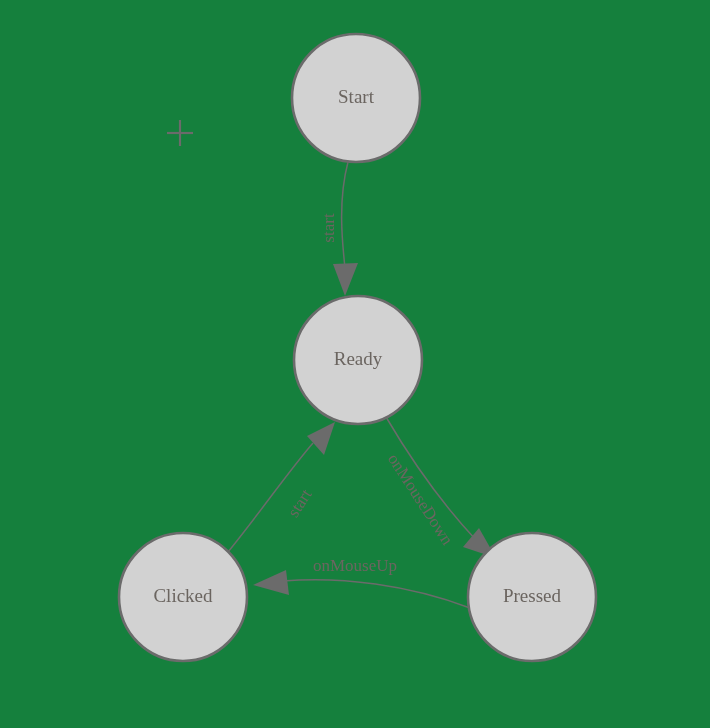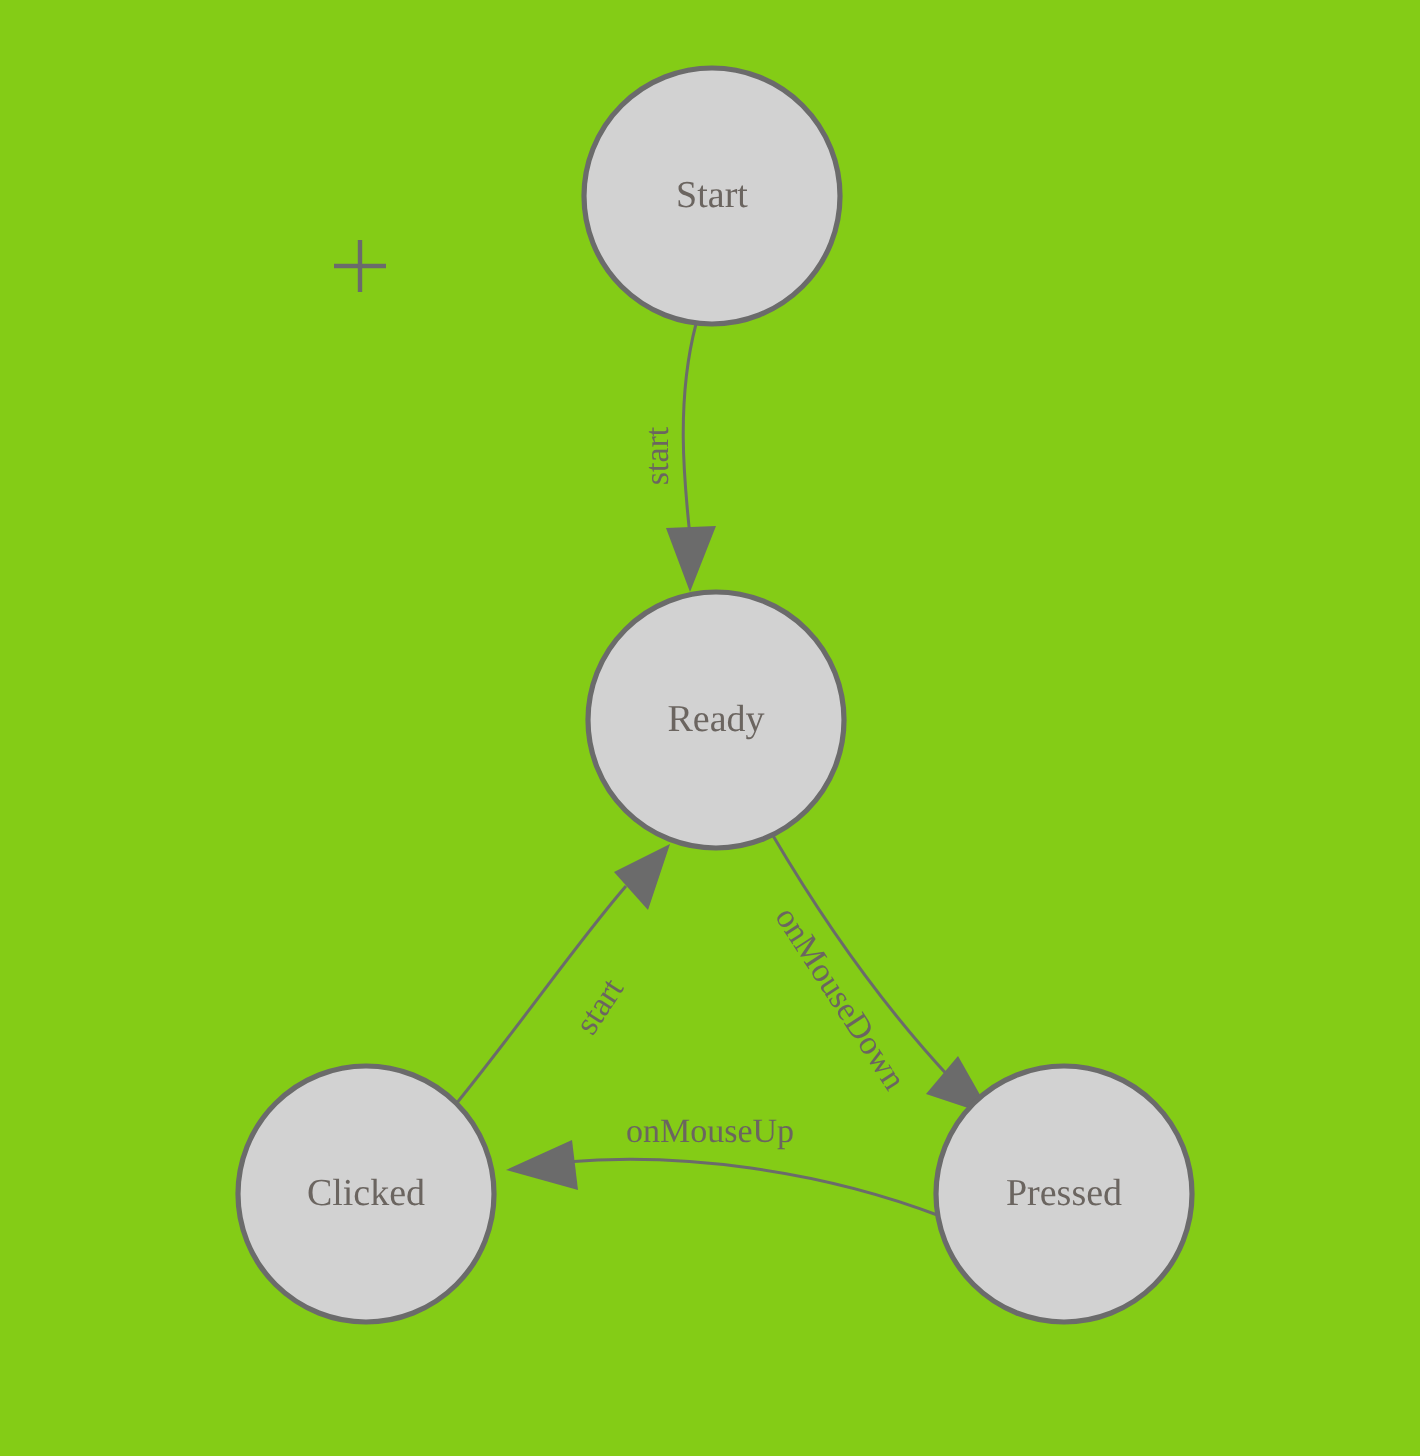--- a/index.html
+++ b/index.html
@@ -10,21 +10,21 @@
   body {
     width: 710px;
     height: 728px;
     font-family: "Liberation Serif", "DejaVu Serif", serif;
     overflow: hidden;
   }
   #canvas-root {
     position: relative;
     width: 710px;
     height: 728px;
-    background: #84cc16;
+    background: #15803d;
   }
   svg.diagram {
     position: absolute;
     top: 0;
     left: 0;
     width: 710px;
     height: 728px;
     display: block;
   }
   .node-circle {

